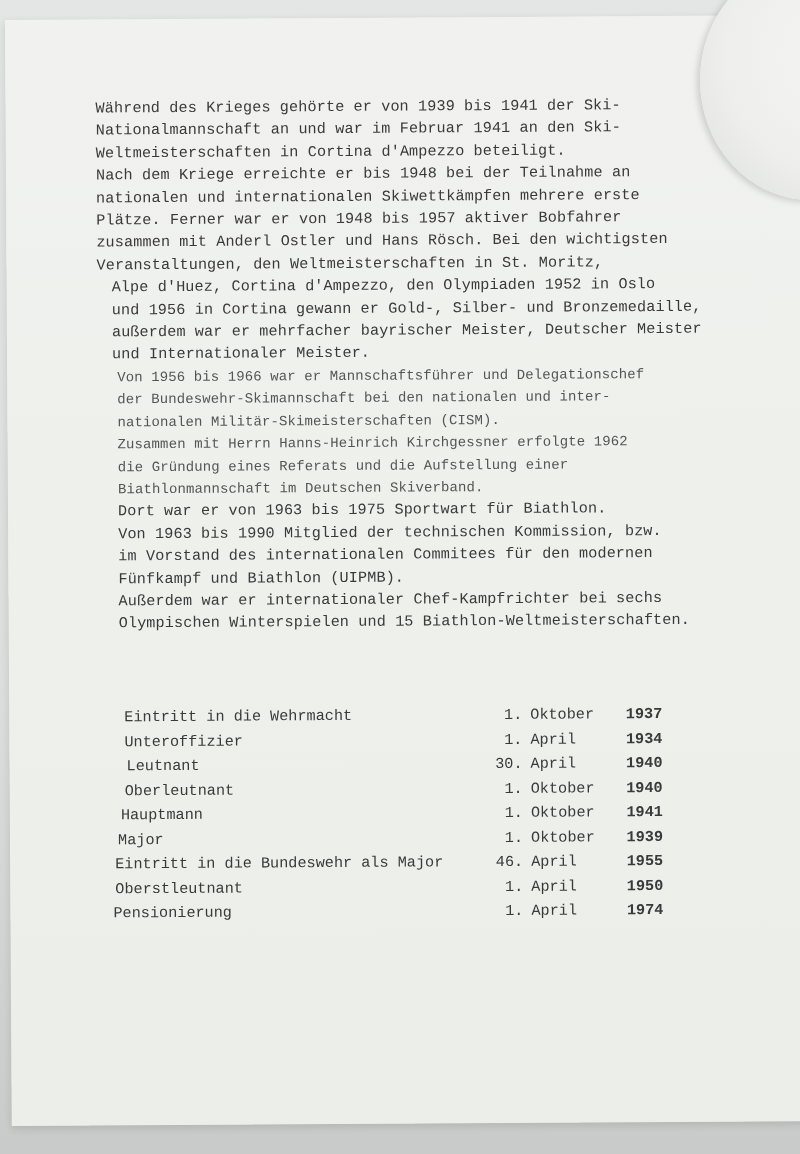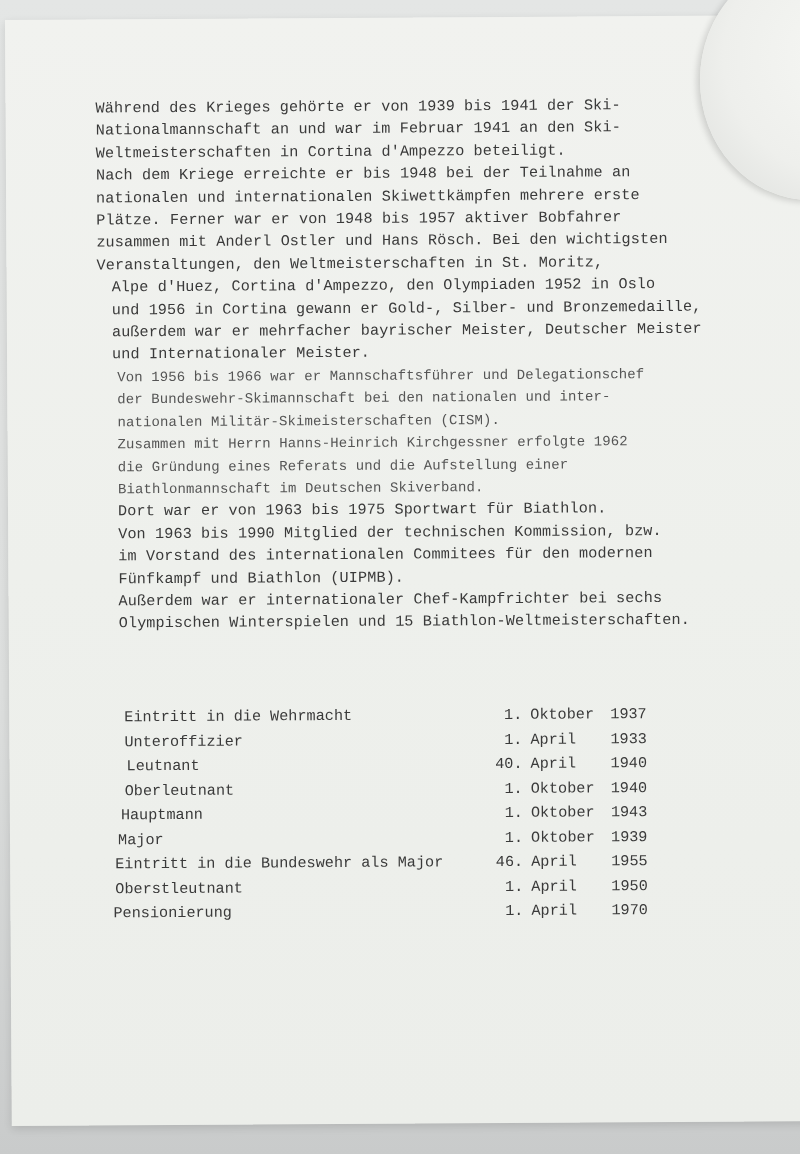--- a/index.html
+++ b/index.html
@@ -30,21 +30,21 @@
     .line { display: block; white-space: pre; }
     .faded { color: #555; font-size: 14px; }
     .table {
       position: absolute; left: 103px; top: 686px; width: 560px;
       font-size: 15.2px;
     }
     .row { display: flex; height: 24.5px; align-items: center; }
     .rank { width: 380px; white-space: pre; }
     .day { width: 30px; text-align: right; }
     .month { width: 80px; padding-left: 8px; }
-    .year { width: 52px; text-align: left; }
+    .year { width: 52px; text-align: right; font-weight: bold; }
   </style>
 </head>
 <body>
 
 <div class="page">
   <div class="body-text">
     <span class="line">Während des Krieges gehörte er von 1939 bis 1941 der Ski-</span>
     <span class="line">Nationalmannschaft an und war im Februar 1941 an den Ski-</span>
     <span class="line">Weltmeisterschaften in Cortina d'Ampezzo beteiligt.</span>
     <span class="line">Nach dem Kriege erreichte er bis 1948 bei der Teilnahme an</span>
@@ -74,39 +74,39 @@
     <div class="row" style="padding-left:12px">
       <span class="rank" style="width:368px">Eintritt in die Wehrmacht</span>
       <span class="day">1.</span>
       <span class="month">Oktober</span>
       <span class="year">1937</span>
     </div>
     <div class="row" style="padding-left:12px">
       <span class="rank" style="width:368px">Unteroffizier</span>
       <span class="day">1.</span>
       <span class="month">April</span>
-      <span class="year">1933</span>
+      <span class="year">1934</span>
     </div>
     <div class="row" style="padding-left:14px">
       <span class="rank" style="width:366px">Leutnant</span>
-      <span class="day">40.</span>
+      <span class="day">30.</span>
       <span class="month">April</span>
       <span class="year">1940</span>
     </div>
     <div class="row" style="padding-left:12px">
       <span class="rank" style="width:368px">Oberleutnant</span>
       <span class="day">1.</span>
       <span class="month">Oktober</span>
       <span class="year">1940</span>
     </div>
     <div class="row" style="padding-left:8px">
       <span class="rank" style="width:372px">Hauptmann</span>
       <span class="day">1.</span>
       <span class="month">Oktober</span>
-      <span class="year">1943</span>
+      <span class="year">1941</span>
     </div>
     <div class="row" style="padding-left:5px">
       <span class="rank" style="width:375px">Major</span>
       <span class="day">1.</span>
       <span class="month">Oktober</span>
       <span class="year">1939</span>
     </div>
     <div class="row" style="padding-left:2px">
       <span class="rank" style="width:378px">Eintritt in die Bundeswehr als Major</span>
       <span class="day">46.</span>
@@ -116,18 +116,18 @@
     <div class="row" style="padding-left:2px">
       <span class="rank" style="width:378px">Oberstleutnant</span>
       <span class="day">1.</span>
       <span class="month">April</span>
       <span class="year">1950</span>
     </div>
     <div class="row" style="padding-left:0px">
       <span class="rank" style="width:380px">Pensionierung</span>
       <span class="day">1.</span>
       <span class="month">April</span>
-      <span class="year">1970</span>
+      <span class="year">1974</span>
     </div>
   </div>
 </div>
 
 <div class="curl"></div>
 
 </body></html>

